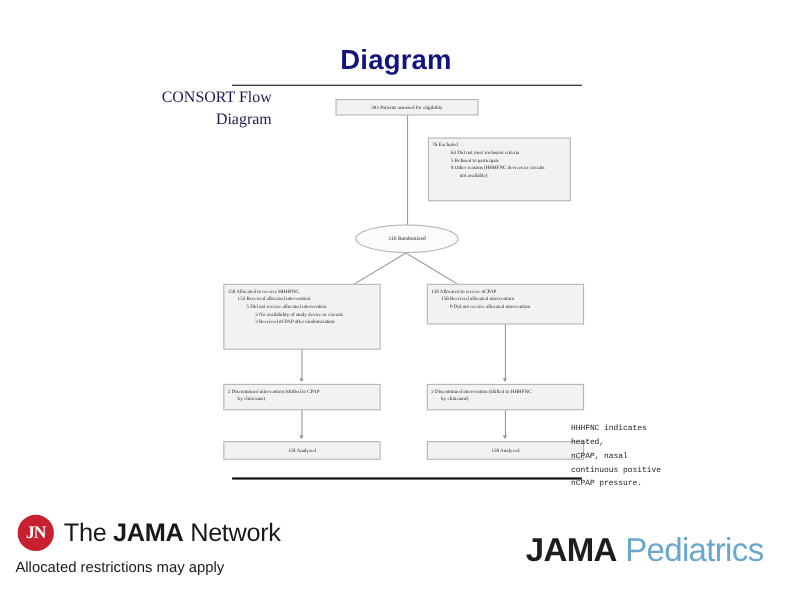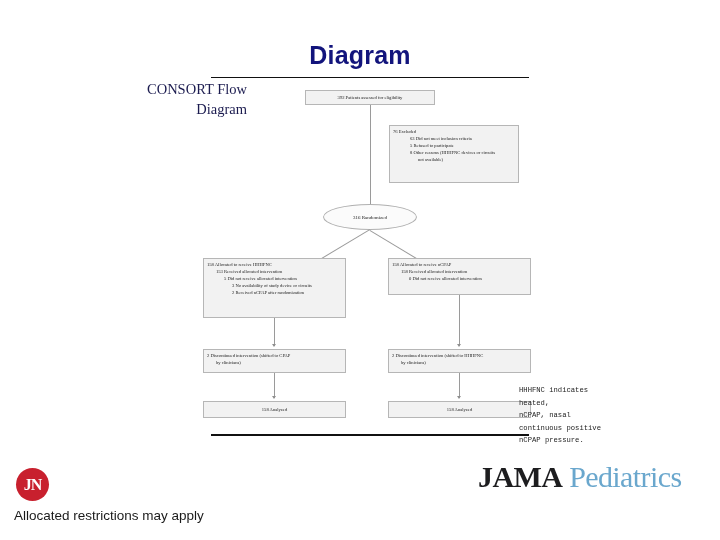--- a/index.html
+++ b/index.html
@@ -116,22 +116,22 @@
   .jn-text b{font-weight:bold;}
   .jn-text .lite{font-weight:normal;}
 
   .copyright{
     position:absolute;left:14px;top:508px;
     font-family:"Liberation Sans",sans-serif;
     font-size:13.5px;color:#1a1a1a;
   }
 
   .jp-logo{
-    position:absolute;left:478px;top:460px;
-    font-family:Liberation Serif, serif;
+    position:absolute;left:478px;top:484px;
+    font-family:Liberation Sans, sans-serif;
     font-size:30px;letter-spacing:-0.6px;
     white-space:nowrap;
     text-align:right;
   }
   .jp-logo .jama{color:#1d1d1f;font-weight:bold;}
   .jp-logo .ped{color:#6aa7cd;font-weight:normal;}
 </style>
 </head>
 <body>
 
@@ -219,19 +219,20 @@
   <div class="footnote">
     <div>HHHFNC indicates heated,</div>
     <div>nCPAP, nasal continuous positive</div>
     <div>nCPAP pressure.</div>
   </div>
 
   <div class="rule-bottom"></div>
 
   <div class="jn-logo">
     <div class="jn-mark">JN</div>
+    <div class="jn-text"><span class="lite">The </span><b>JAMA</b><span class="lite"> Network</span></div>
   </div>
 
   <div class="copyright">Allocated restrictions may apply</div>
 
   <div class="jp-logo"><span class="jama">JAMA</span><span class="ped"> Pediatrics</span></div>
 
 </div>
 
 </body></html>

